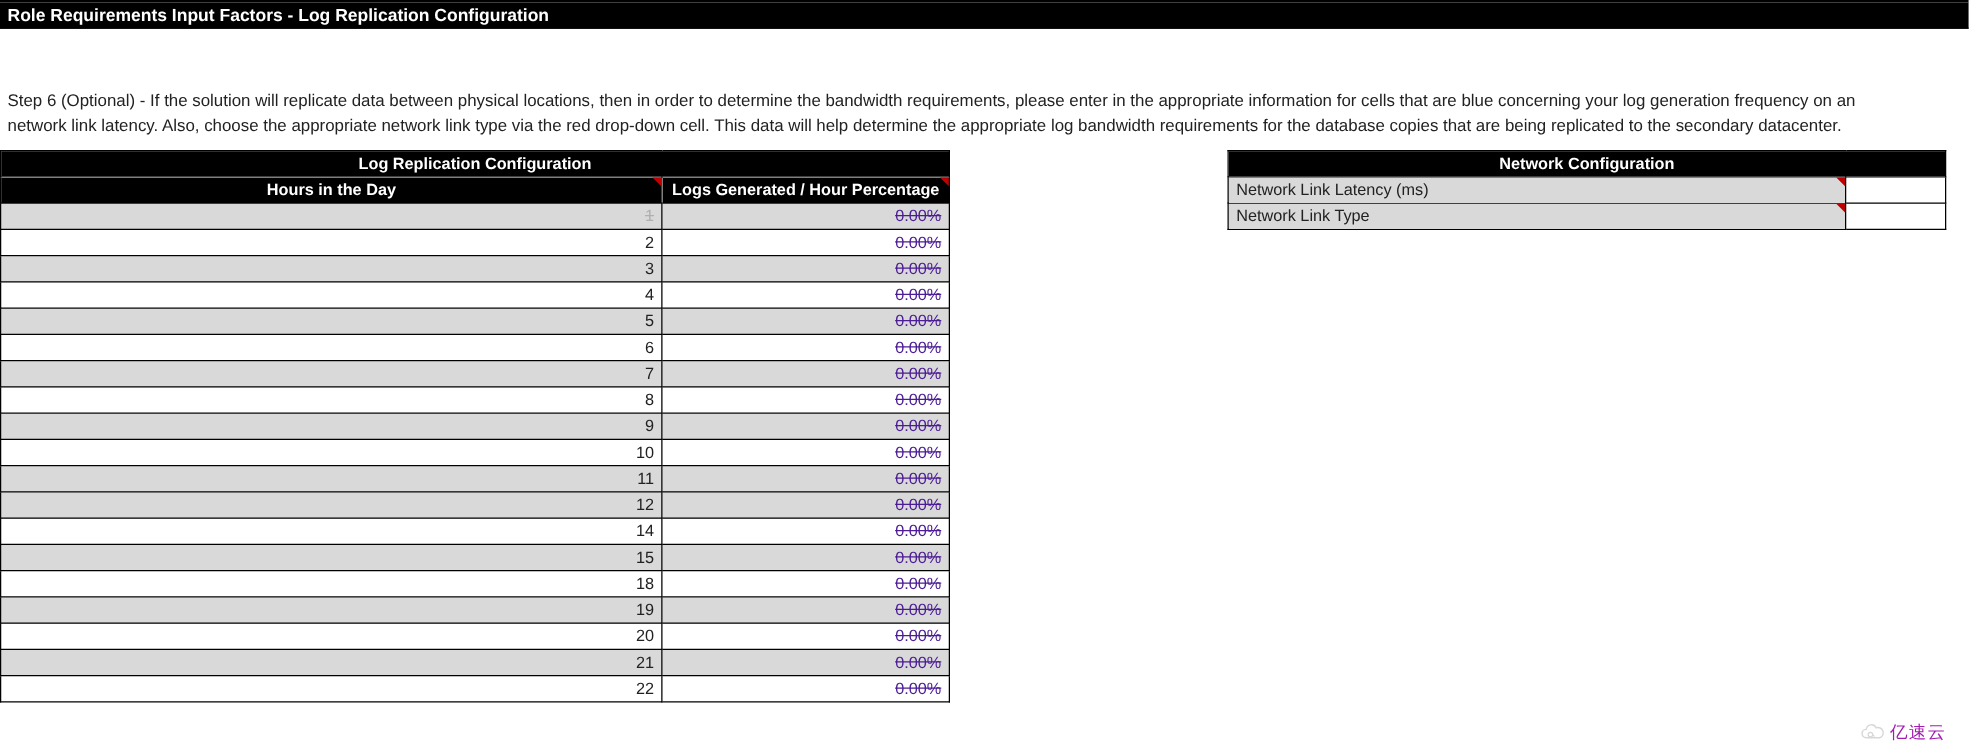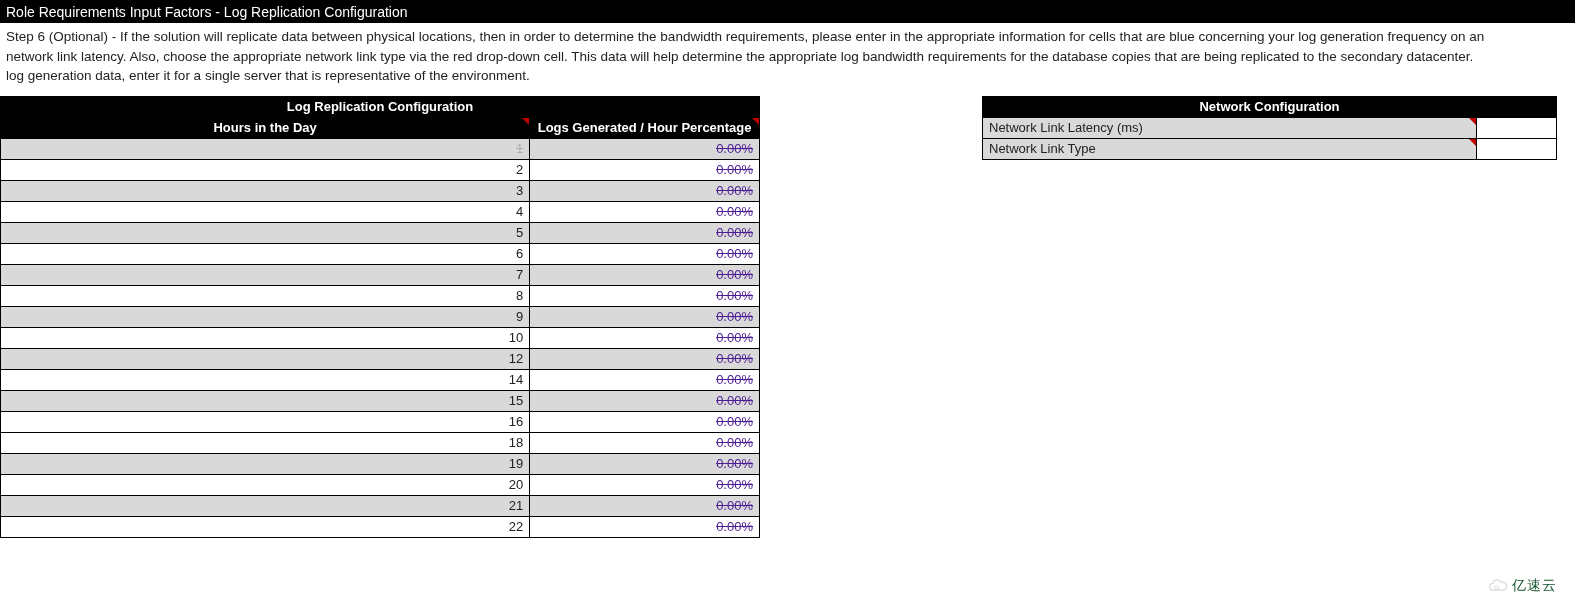--- a/index.html
+++ b/index.html
@@ -13,30 +13,31 @@
     overflow: hidden;
     position: relative;
   }
   .outer {
     border-top: 2px solid #000;
     width: 100%;
   }
   .title-bar {
     background: #000;
     color: #fff;
-    font-weight: 400;
+    font-weight: 700;
     padding: 2px 6px;
     font-size: 14px;
     border-bottom: 1px solid #000;
   }
   .instruction {
     padding: 4px 6px 10px 6px;
     font-size: 13.5px;
     line-height: 1.45;
     color: #222;
+    margin-top: 44px;
   }
   .tables-row {
     display: flex;
     gap: 0;
   }
   .log-table {
     border-collapse: collapse;
     width: 760px;
   }
   .log-table th, .log-table td {
@@ -88,37 +89,36 @@
     line-height: 20px;
     padding: 0 6px;
   }
   .net-label { width: 495px; background: #d9d9d9; text-align: left; position: relative; }
   .net-val   { width: 80px;  background: #fff; }
   .watermark {
     position: absolute;
     right: 18px;
     bottom: 10px;
     font-size: 14px;
-    color: #14532d;
+    color: #a21caf;
     letter-spacing: 1px;
     display: flex;
     align-items: center;
     gap: 4px;
   }
   .watermark svg { opacity: 0.55; }
 </style>
 </head>
 <body>
 
 <div class="outer">
   <div class="title-bar">Role Requirements Input Factors - Log Replication Configuration</div>
   <div class="instruction">
     <span>Step 6 (Optional) - If the solution will replicate data between physical locations, then in order to determine the bandwidth requirements, please enter in the appropriate information for cells that are blue concerning your log generation frequency on an</span><br>
     <span>network link latency.  Also, choose the appropriate network link type via the red drop-down cell.  This data will help determine the appropriate log bandwidth requirements for the database copies that are being replicated to the secondary datacenter.</span><br>
-    <span>log generation data, enter it for a single server that is representative of the environment.</span>
   </div>
 
   <div class="tables-row">
 
     <table class="log-table">
       <thead>
         <tr>
           <th class="hdr-black" colspan="2">Log Replication Configuration</th>
         </tr>
         <tr>
@@ -167,33 +167,33 @@
           </tr>
           <tr class="row-odd">
             <td class="col-hours">9</td>
             <td class="col-pct"><span class="pct-val">0.00%</span></td>
           </tr>
           <tr class="row-even">
             <td class="col-hours">10</td>
             <td class="col-pct"><span class="pct-val">0.00%</span></td>
           </tr>
           <tr class="row-odd">
+            <td class="col-hours">11</td>
+            <td class="col-pct"><span class="pct-val">0.00%</span></td>
+          </tr>
+          <tr class="row-odd">
             <td class="col-hours">12</td>
             <td class="col-pct"><span class="pct-val">0.00%</span></td>
           </tr>
           <tr class="row-even">
             <td class="col-hours">14</td>
             <td class="col-pct"><span class="pct-val">0.00%</span></td>
           </tr>
           <tr class="row-odd">
             <td class="col-hours">15</td>
-            <td class="col-pct"><span class="pct-val">0.00%</span></td>
-          </tr>
-          <tr class="row-even">
-            <td class="col-hours">16</td>
             <td class="col-pct"><span class="pct-val">0.00%</span></td>
           </tr>
           <tr class="row-even">
             <td class="col-hours">18</td>
             <td class="col-pct"><span class="pct-val">0.00%</span></td>
           </tr>
           <tr class="row-odd">
             <td class="col-hours">19</td>
             <td class="col-pct"><span class="pct-val">0.00%</span></td>
           </tr>

